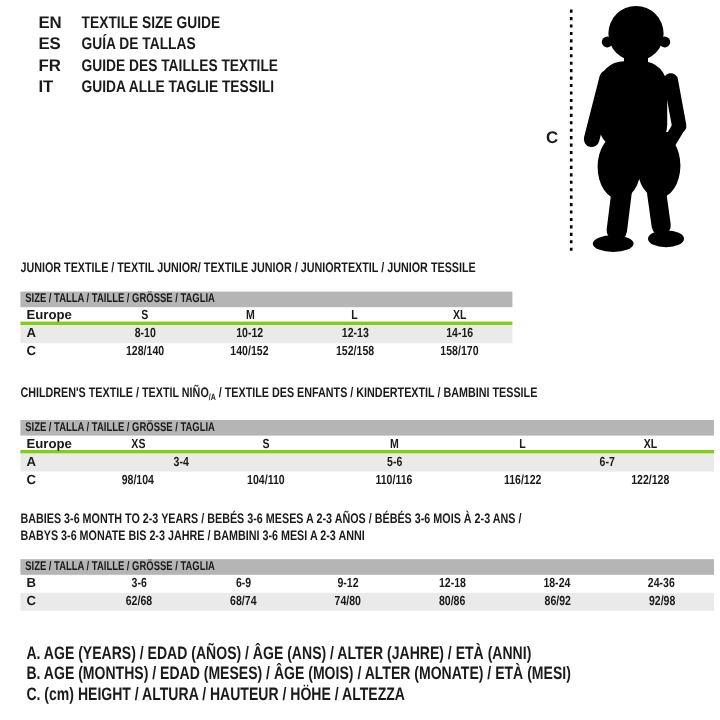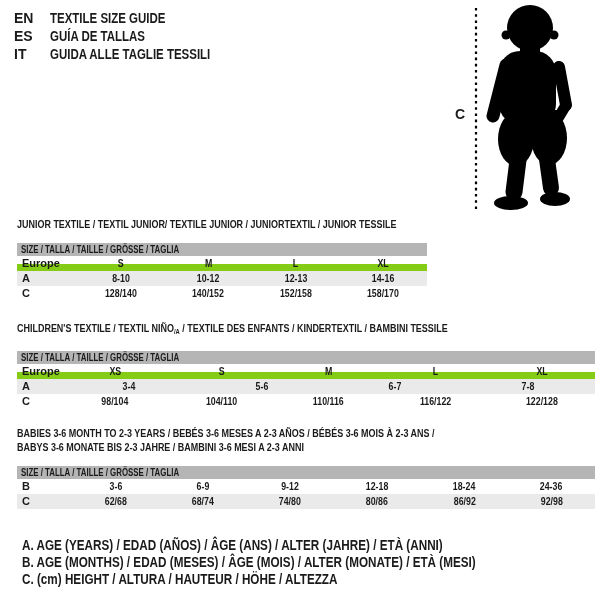--- a/index.html
+++ b/index.html
@@ -9,41 +9,41 @@
     font-family:"Liberation Sans", sans-serif;
     -webkit-font-smoothing:antialiased;
   }
   
   .cx78{display:inline-block;transform:scaleX(0.78);transform-origin:0 50%;white-space:nowrap;}
   .cx82{display:inline-block;transform:scaleX(0.82);transform-origin:0 50%;white-space:nowrap;}
   .cx75{display:inline-block;transform:scaleX(0.75);transform-origin:0 50%;white-space:nowrap;}
   .cxc{display:inline-block;transform:scaleX(0.80);transform-origin:50% 50%;white-space:nowrap;}
 
   
-  .lang-block{position:absolute;left:14px;top:9px;}
+  .lang-block{position:absolute;left:32px;top:9px;}
   .lang-row{display:flex;height:18px;line-height:18px;font-weight:bold;font-size:14px;}
   .lang-code{width:36px;}
 
   
   .figure{position:absolute;left:452px;top:2px;width:130px;height:212px;}
   .c-marker{position:absolute;left:455px;top:106px;font-weight:bold;font-size:14px;}
 
   
   .section{position:absolute;left:17px;}
   #sec1{top:217px;width:410px;}
   #sec2{top:321px;width:578px;}
   #sec3{top:426px;width:578px;}
   .section-title{font-weight:bold;font-size:11.5px;line-height:14px;margin-bottom:11px;}
   #sec2 .section-title{margin-bottom:12px;}
   #sec3 .section-title{margin-bottom:9px;}
   .sub{font-size:7.5px;vertical-align:-2px;}
   .size-bar{height:13px;line-height:13px;background:#b5b5b5;font-weight:bold;font-size:10.5px;padding-left:4px;margin-top:12px;}
   .trow{display:flex;height:15px;line-height:15px;font-weight:bold;font-size:11px;box-sizing:border-box;}
   .trow.shaded{background:#eaeaea;}
-  .trow.europe{border-bottom:7px solid #84cc16;}
+  .trow.europe{border-bottom:3px solid #84cc16;}
   .tlabel{padding-left:5px;}
   #sec1 .tlabel{width:55px;}
   #sec2 .tlabel{width:40px;}
   #sec3 .tlabel{width:50px;}
   .tcell{flex:1;text-align:center;}
 
   
   .footnotes{position:absolute;left:22px;top:536px;}
   .footnote{height:17px;line-height:17px;font-weight:bold;font-size:15px;}
 </style>
@@ -51,20 +51,24 @@
 <body>
 
 <div class="lang-block">
   <div class="lang-row">
     <span class="lang-code">EN</span>
     <span class="cx82">TEXTILE SIZE GUIDE</span>
   </div>
   <div class="lang-row">
     <span class="lang-code">ES</span>
     <span class="cx82">GUÍA DE TALLAS</span>
+  </div>
+  <div class="lang-row">
+    <span class="lang-code">FR</span>
+    <span class="cx82">GUIDE DES TAILLES TEXTILE</span>
   </div>
   <div class="lang-row">
     <span class="lang-code">IT</span>
     <span class="cx82">GUIDA ALLE TAGLIE TESSILI</span>
   </div>
 </div>
 
 <div class="figure">
   <svg width="130" height="212" viewBox="0 0 130 212">
 
@@ -144,21 +148,20 @@
         <span class="tcell"><span class="cxc">S</span></span>
         <span class="tcell"><span class="cxc">M</span></span>
         <span class="tcell"><span class="cxc">L</span></span>
         <span class="tcell"><span class="cxc">XL</span></span>
       </div>
       <div class="trow shaded">
         <span class="tlabel">A</span>
         <span class="tcell"><span class="cxc">3-4</span></span>
         <span class="tcell"><span class="cxc">5-6</span></span>
         <span class="tcell"><span class="cxc">6-7</span></span>
-        <span class="tcell"><span class="cxc">7-8</span></span>
       </div>
       <div class="trow">
         <span class="tlabel">C</span>
         <span class="tcell"><span class="cxc">98/104</span></span>
         <span class="tcell"><span class="cxc">104/110</span></span>
         <span class="tcell"><span class="cxc">110/116</span></span>
         <span class="tcell"><span class="cxc">116/122</span></span>
         <span class="tcell"><span class="cxc">122/128</span></span>
       </div>
     </div>

